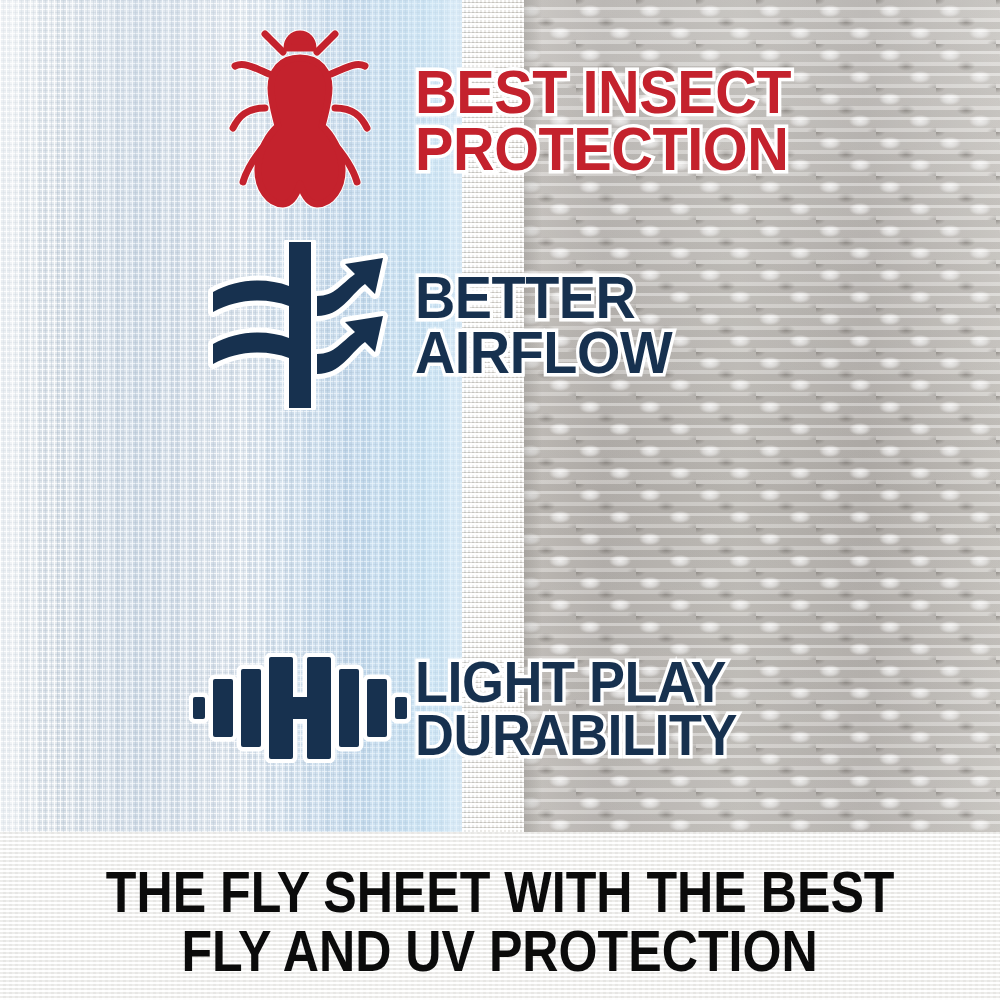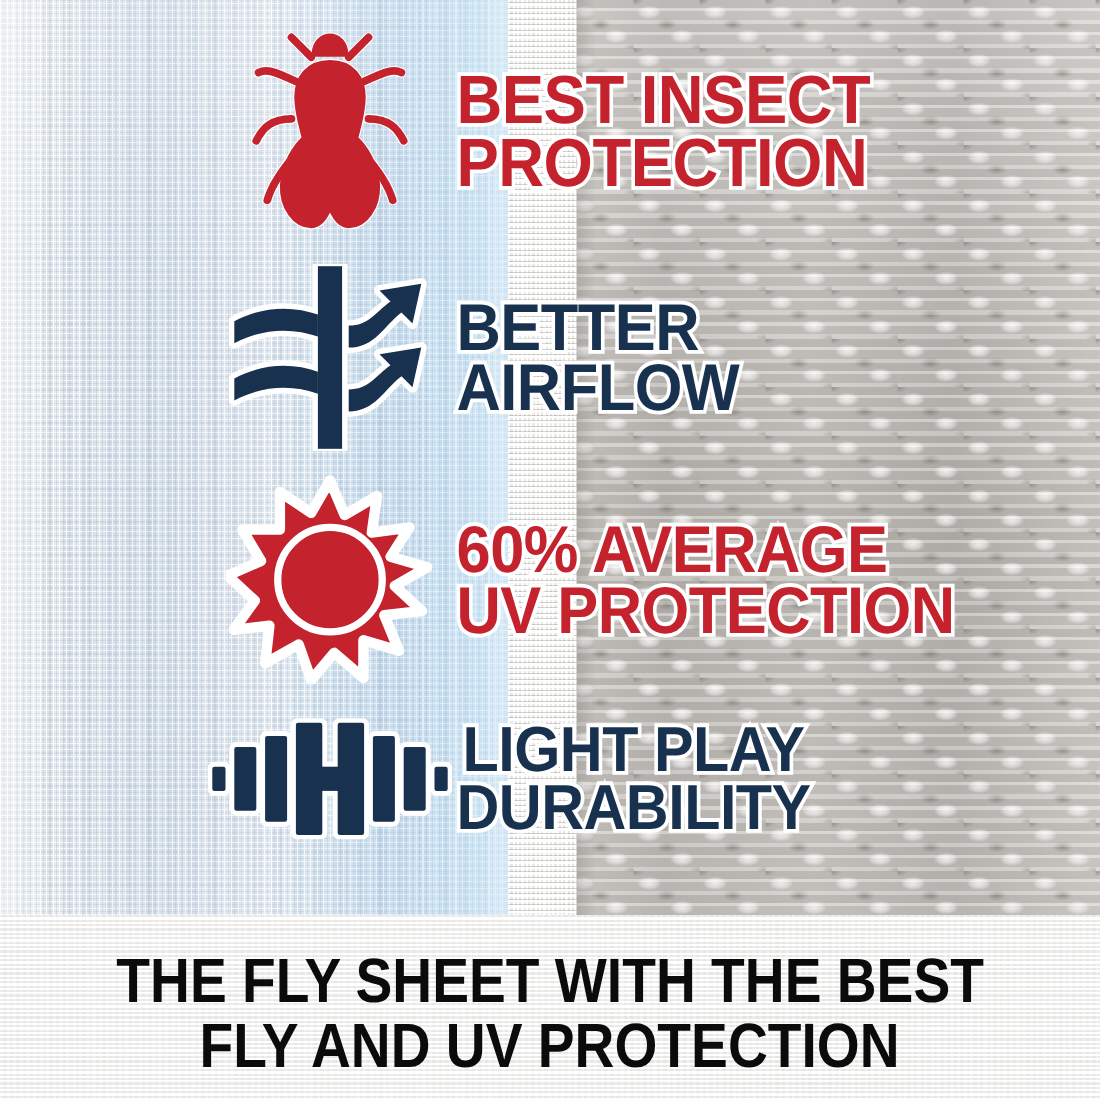--- a/index.html
+++ b/index.html
@@ -145,21 +145,21 @@
     color: #17314f;
     -webkit-text-stroke: 7px #ffffff;
     paint-order: stroke fill;
     text-shadow:
       0 0 2px rgba(255,255,255,0.9);
   }
 
   #row-insect   { top: 22px;  }
   #row-airflow  { top: 240px; }
   #row-uv       { top: 432px; }
-  #row-durab    { top: 648px; text-align: center; }
+  #row-durab    { top: 648px; }
 
   #row-insect  .feature-text { font-size: 62px; }
   #row-airflow .feature-text { font-size: 60px; }
   #row-uv      .feature-text { font-size: 60px; }
   #row-durab   .feature-text { font-size: 58px; }
 
   #row-insect  .icon-wrap { height: 196px; }
   #row-airflow .icon-wrap { height: 170px; }
   #row-uv      .icon-wrap { height: 190px; }
   #row-durab   .icon-wrap { height: 120px; }
@@ -265,38 +265,20 @@
                      C66 182 71 174 75 162 C79 174 84 182 92 182
                      C106 182 118 166 117 146 C116 128 106 112 97 104
                      C100 92 104 80 104 66 C104 50 95 36 75 36 Z"></path>
           </g>
         </svg>
       </div>
       <div class="feature-text txt-red">BEST INSECT
 PROTECTION</div>
     </div>
 
-    <div class="feature-row" id="row-uv">
-      <div class="icon-wrap">
-        <svg width="190" height="190" viewBox="0 0 200 200" aria-hidden="true">
-          <g transform="translate(100,100)">
-            <g stroke="#ffffff" stroke-width="10" stroke-linejoin="round" fill="#c4222d">
-              <path d="M0,-95 L14,-62 L45,-80 L40,-45 L76,-50 L58,-22 L93,-12 L62,6
-                       L88,30 L52,34 L66,68 L32,58 L32,94 L4,70 L-18,96 L-30,62
-                       L-62,80 L-58,44 L-92,48 L-72,20 L-98,-4 L-66,-18 L-84,-48
-                       L-48,-48 L-48,-84 L-18,-64 Z"></path>
-            </g>
-            <circle cx="0" cy="0" r="50" fill="none" stroke="#ffffff" stroke-width="7"></circle>
-            <circle cx="0" cy="0" r="46" fill="#c4222d"></circle>
-          </g>
-        </svg>
-      </div>
-      <div class="feature-text txt-red">60% AVERAGE
-UV PROTECTION</div>
-    </div>
 
     <div class="feature-row" id="row-durab">
       <div class="icon-wrap">
         <svg width="222" height="110" viewBox="0 0 222 110" aria-hidden="true">
           <g stroke="#ffffff" stroke-width="9" stroke-linejoin="round">
             <g fill="#17314f">
               <rect x="4" y="44" width="12" height="22" rx="2"></rect>
               <rect x="24" y="26" width="20" height="58" rx="2"></rect>
               <rect x="52" y="16" width="20" height="78" rx="2"></rect>
               <rect x="80" y="4" width="24" height="102" rx="2"></rect>

